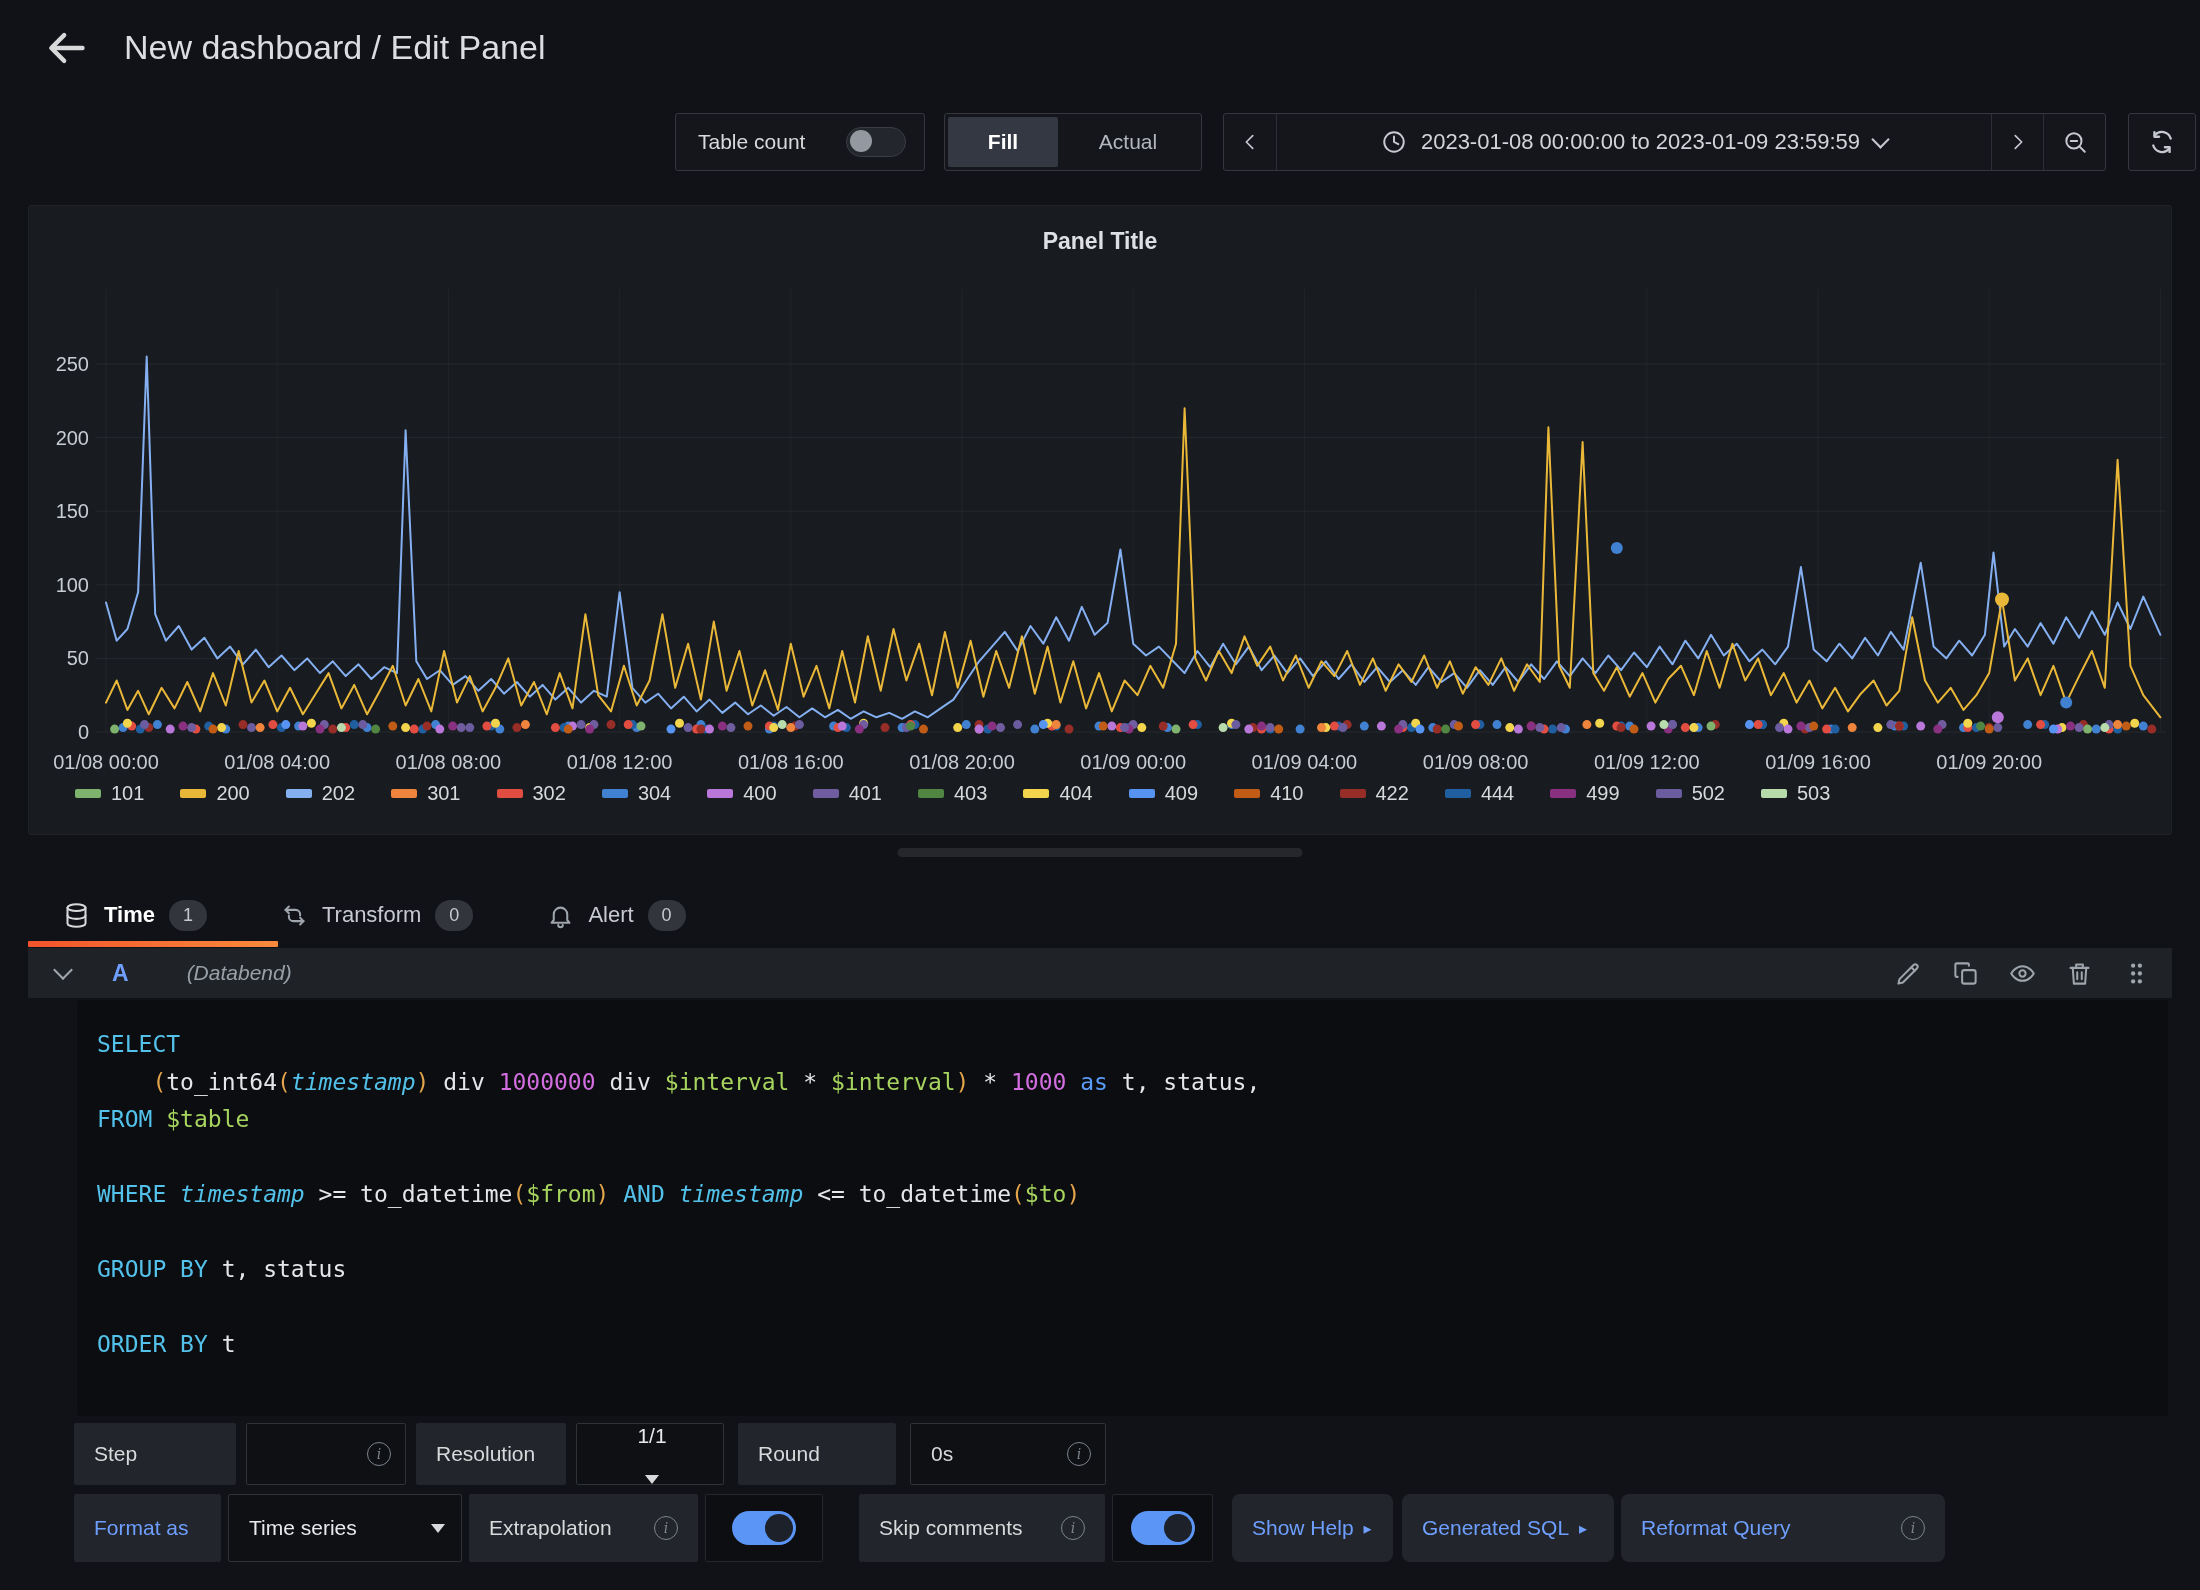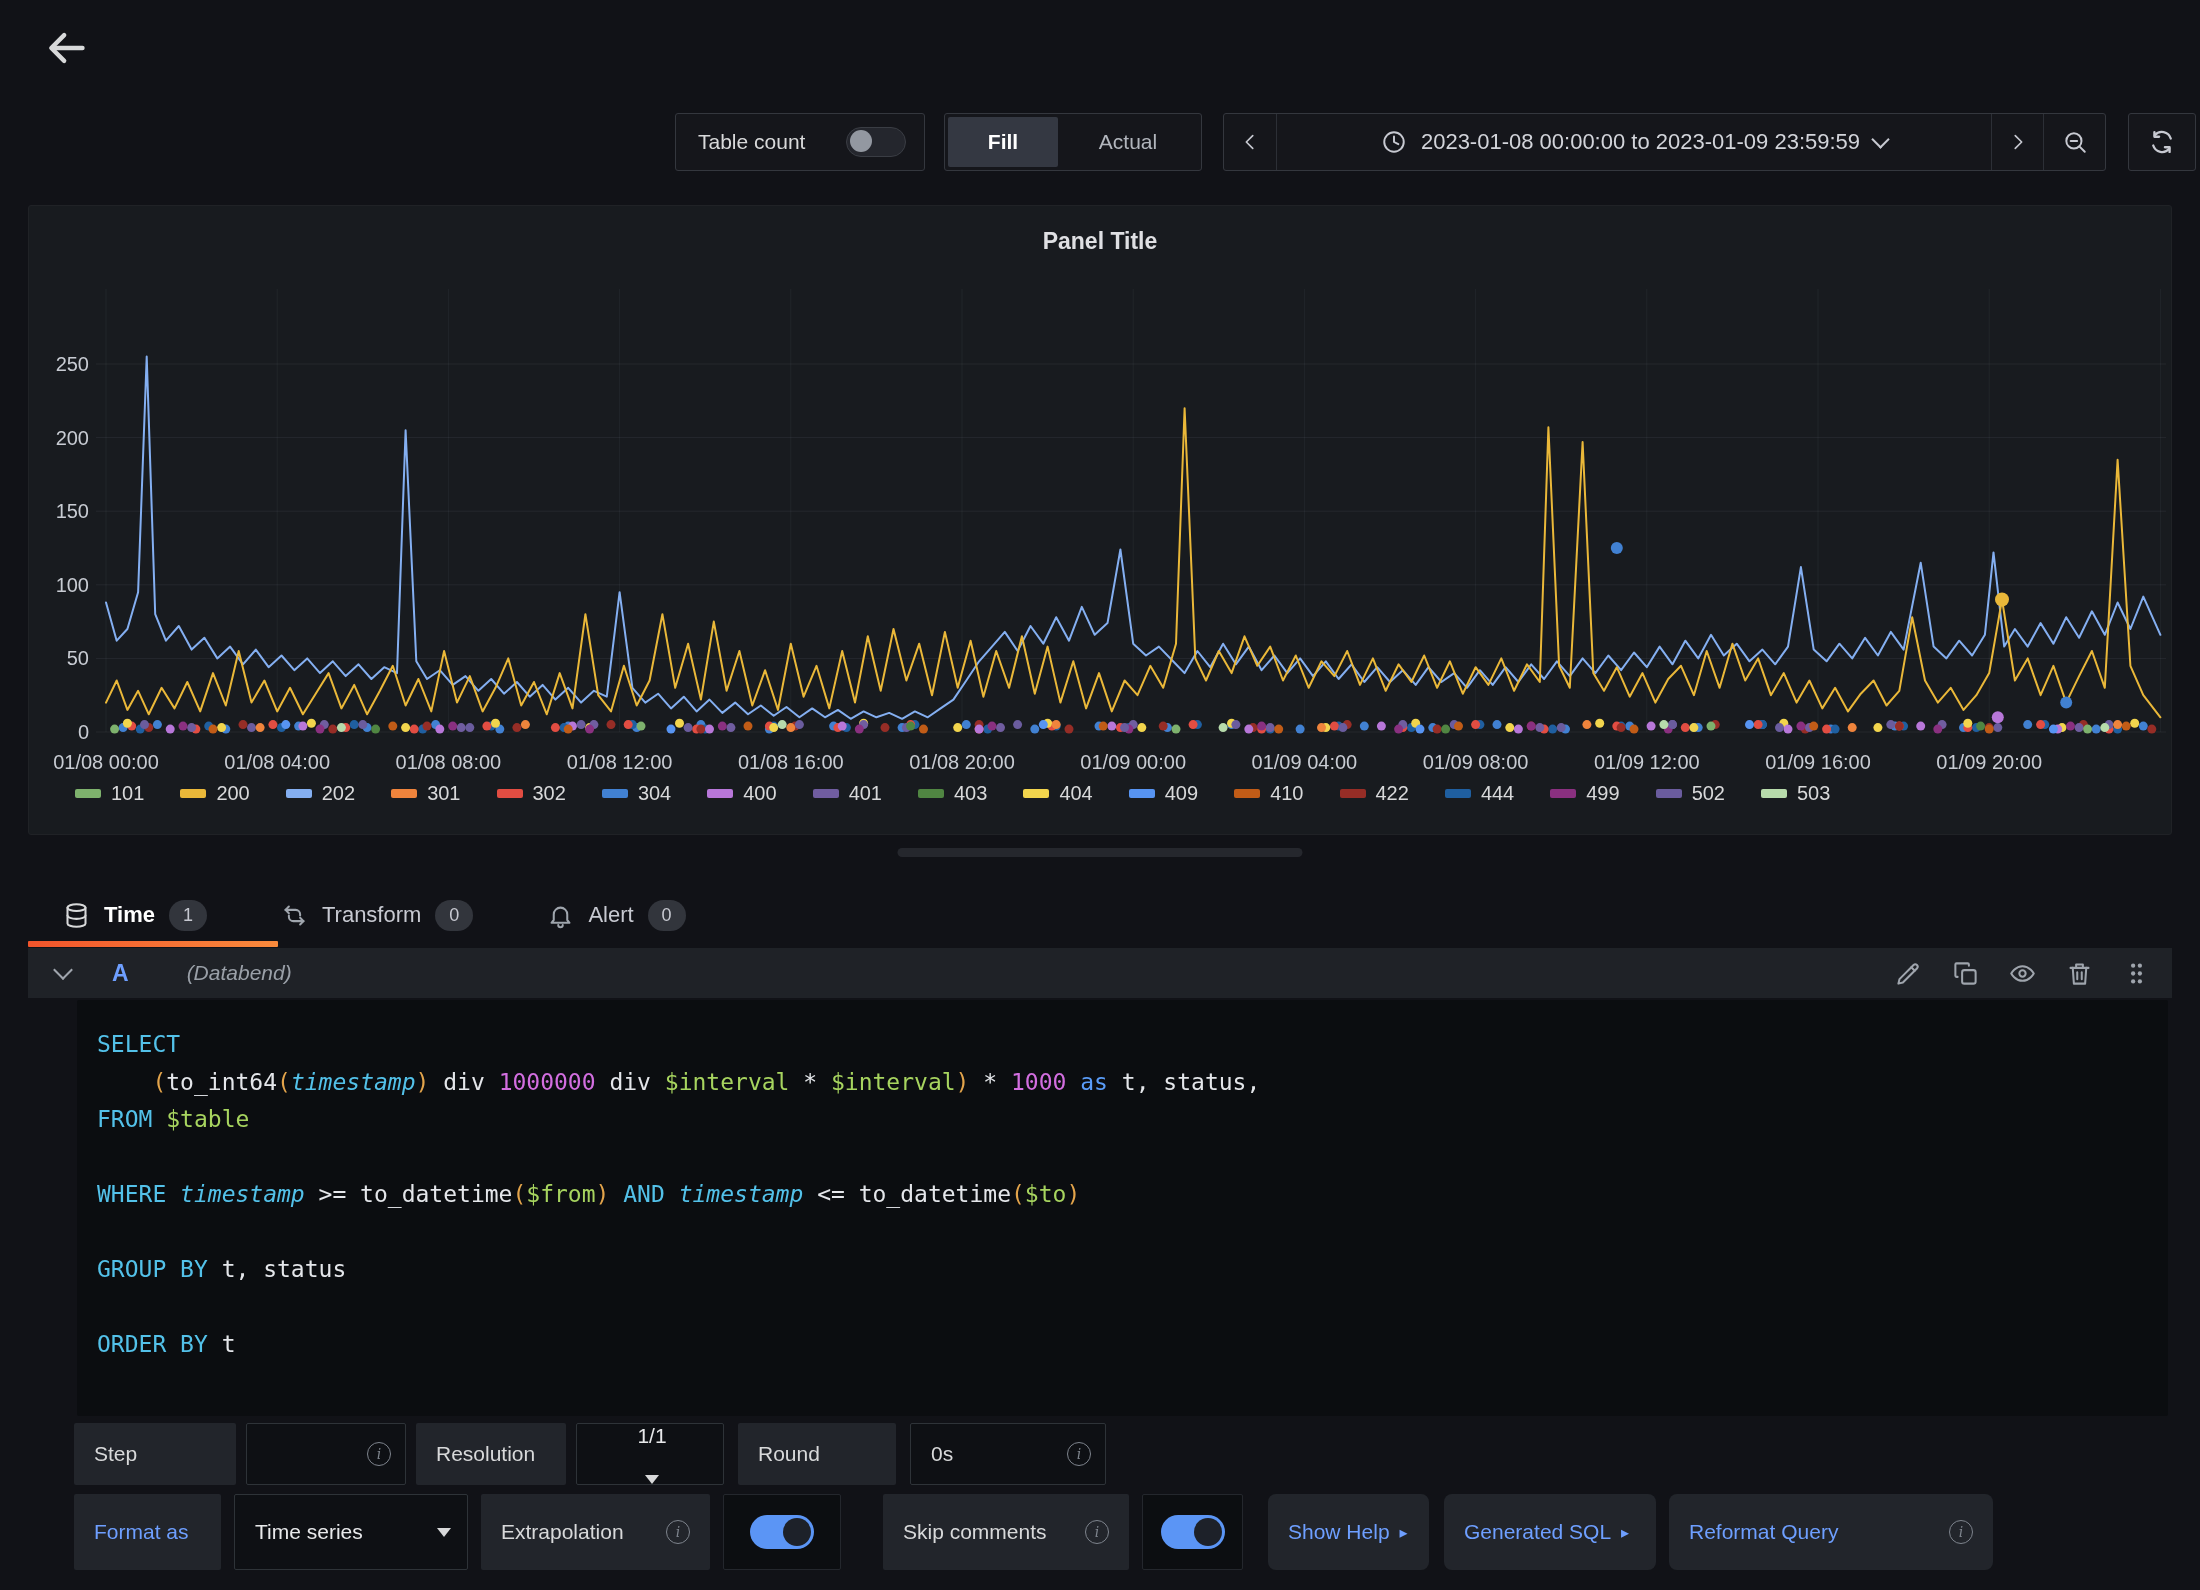--- a/index.html
+++ b/index.html
@@ -73,21 +73,21 @@
   #sql-editor{position:absolute;left:77px;top:1000px;width:2091px;height:416px;background:#0b0d10;
               border-radius:2px;box-sizing:border-box;padding:26px 0 0 20px;cursor:text;}
   .sql-line{font-family:"DejaVu Sans Mono",monospace;font-size:23px;line-height:37.5px;white-space:pre;}
   .tok-kw{color:#53c1e9}.tok-fn{color:#53c1e9}.tok-its{color:#53c1e9;font-style:italic}
   .tok-as{color:#5a9cf8}.tok-num{color:#d36ee0}.tok-var{color:#a7d45f}
   .tok-par{color:#e3a44b}.tok-pl{color:#e4e6ea}
 
   
   .ctl-row{position:absolute;left:74px;display:flex;align-items:stretch;}
   #row-step{top:1423px;height:62px;gap:10px;}
-  #row-format{top:1494px;height:76px;gap:13px;}
+  #row-format{top:1494px;height:68px;gap:7px;}
   .ctl-label{background:#22252b;border-radius:2px;display:flex;align-items:center;
              padding:11px 20px;font-size:21px;font-weight:500;color:#d8d9da;box-sizing:border-box;}
   .ctl-input{background:#0e1014;border:1px solid #2e3338;border-radius:2px;display:flex;align-items:center;
              justify-content:space-between;padding:0 14px 0 20px;font-size:21px;color:#d8d9da;
              box-sizing:border-box;cursor:text;}
   .ctl-select{background:#0e1014;border:1px solid #2e3338;border-radius:2px;display:flex;align-items:center;
               justify-content:space-between;padding:0 16px 0 20px;font-size:21px;color:#e8e9eb;
               box-sizing:border-box;cursor:pointer;}
   .caret{width:0;height:0;border-left:7px solid transparent;border-right:7px solid transparent;
          border-top:9px solid #d8d9da;}
@@ -108,20 +108,21 @@
 </head>
 <body>
 
 <div id="header">
   <div id="back-btn">
     <svg class="lineicon" width="44" height="44" viewBox="0 0 24 24" style="stroke-width:2.4">
       <path d="M21 12H5"></path>
         <path d="M11 5l-7 7 7 7"></path>
     </svg>
   </div>
+  <div id="page-title">New dashboard / Edit Panel</div>
 </div>
 
 <div id="tableview-box" class="tb-box">
   <span class="lbl">Table count</span>
   <span class="mini-toggle">
       <span class="knob"></span>
     </span>
 </div>
 
 <div id="fillactual" class="tb-box">

